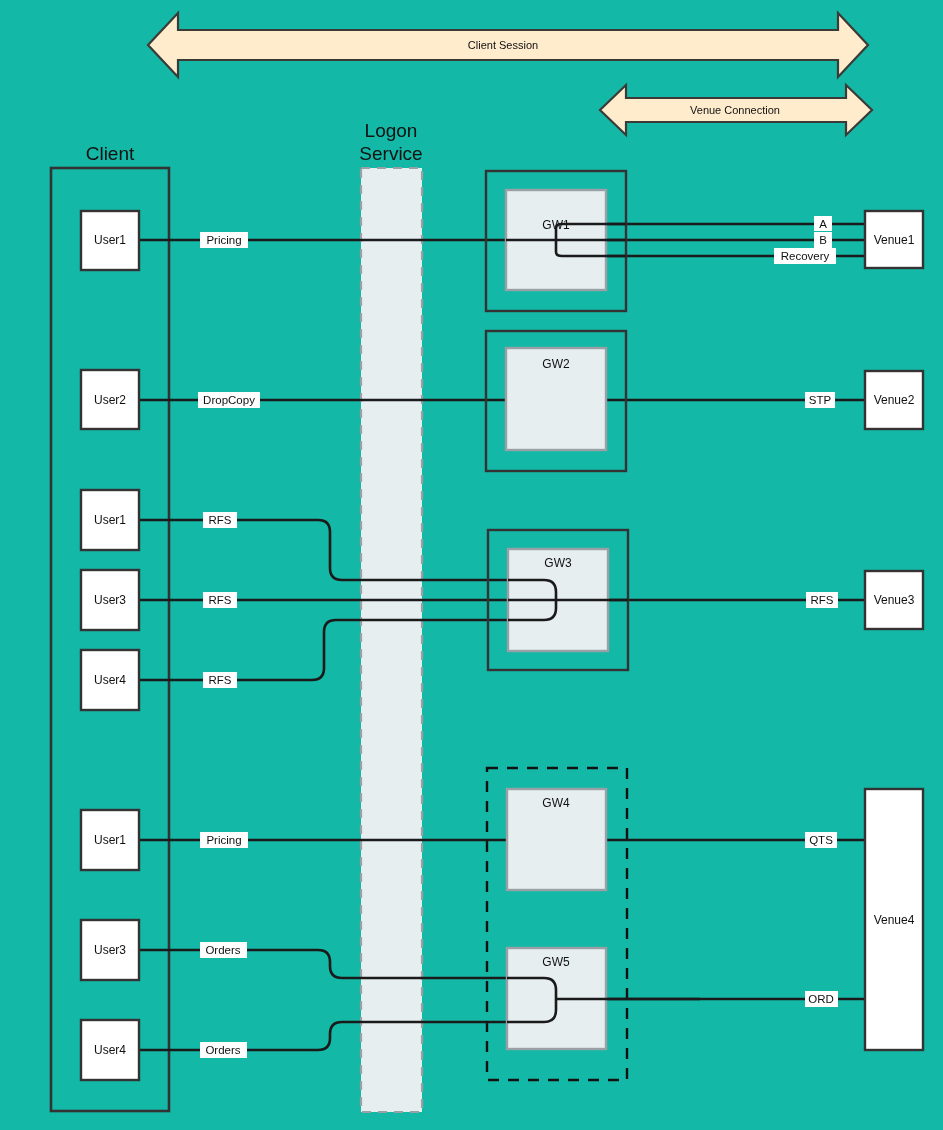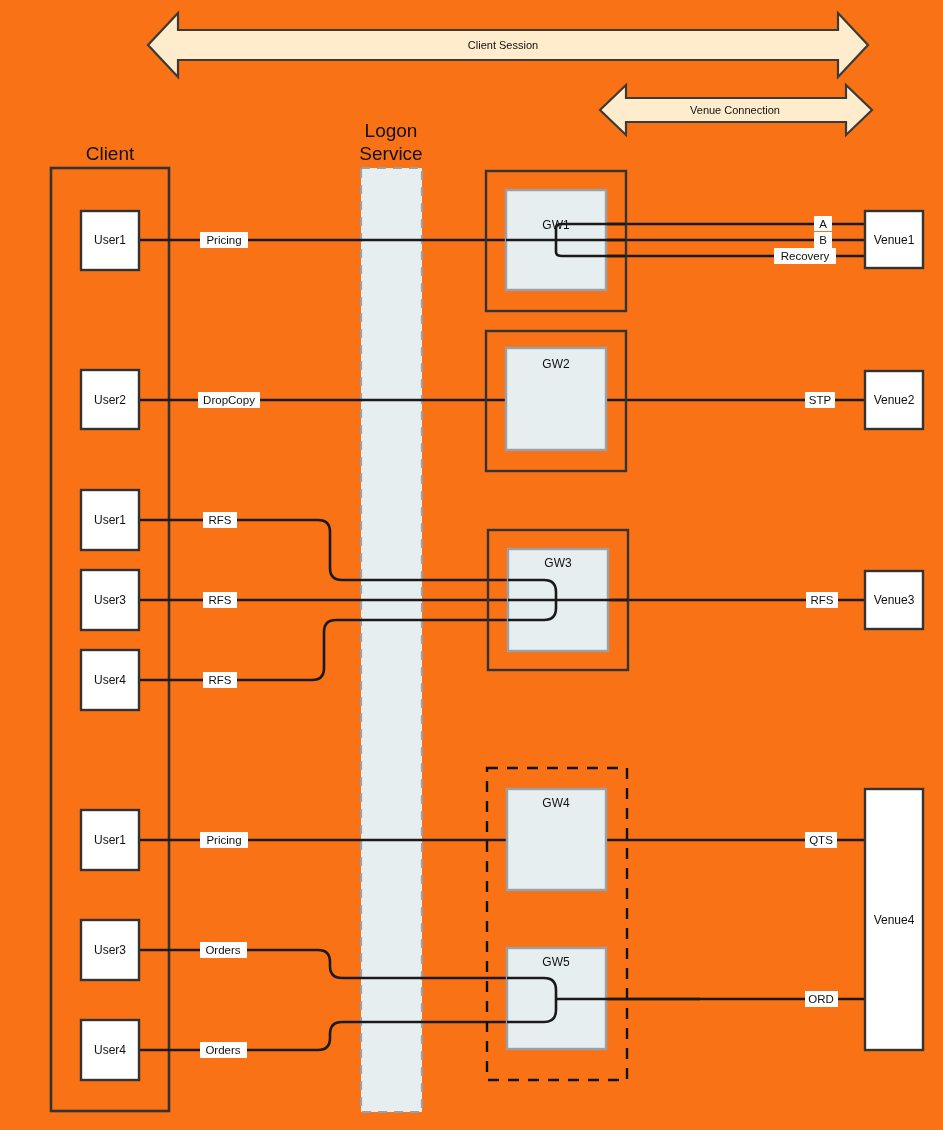--- a/index.html
+++ b/index.html
@@ -1,17 +1,17 @@
 <!DOCTYPE html>
 <html><head>
 <meta charset="utf-8">
 <style>
   html,body{margin:0;padding:0;background:#ffffff;}
   body{font-family:"Liberation Sans",sans-serif;}
-  #stage{position:relative;width:943px;height:1130px;background:#f97316;overflow:hidden;text-align:center;}
+  #stage{position:relative;width:943px;height:1130px;background:#14b8a6;overflow:hidden;text-align:center;}
   svg{display:block;}
   .lbl{font-family:"Liberation Sans",sans-serif;fill:#111111;}
   .box-label{font-size:12px;}
   .gw-label{font-size:12px;}
   .link-label{font-size:11.5px;}
   .group-title{font-size:19px;}
   .arrow-label{font-size:11px;}
 </style>
 </head>
 <body>

